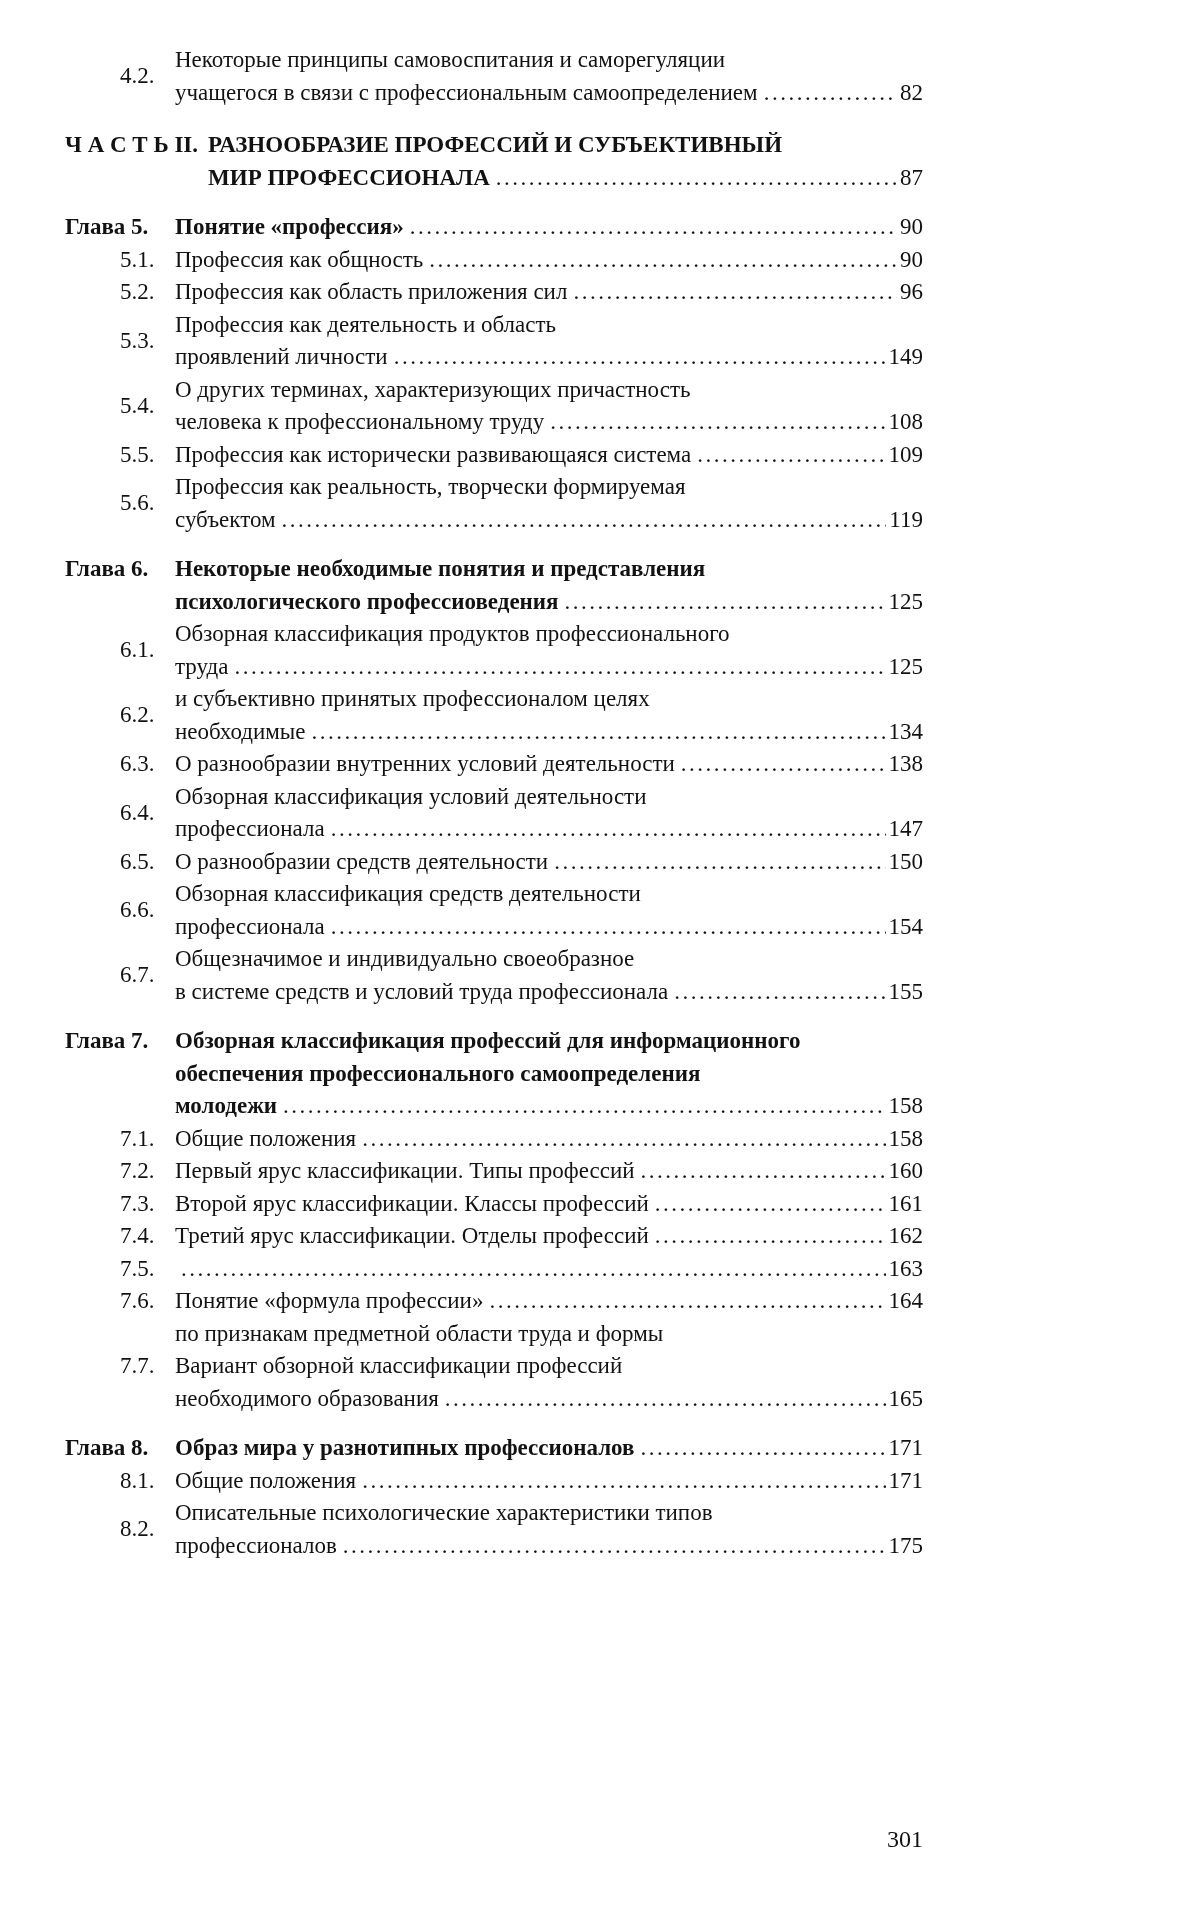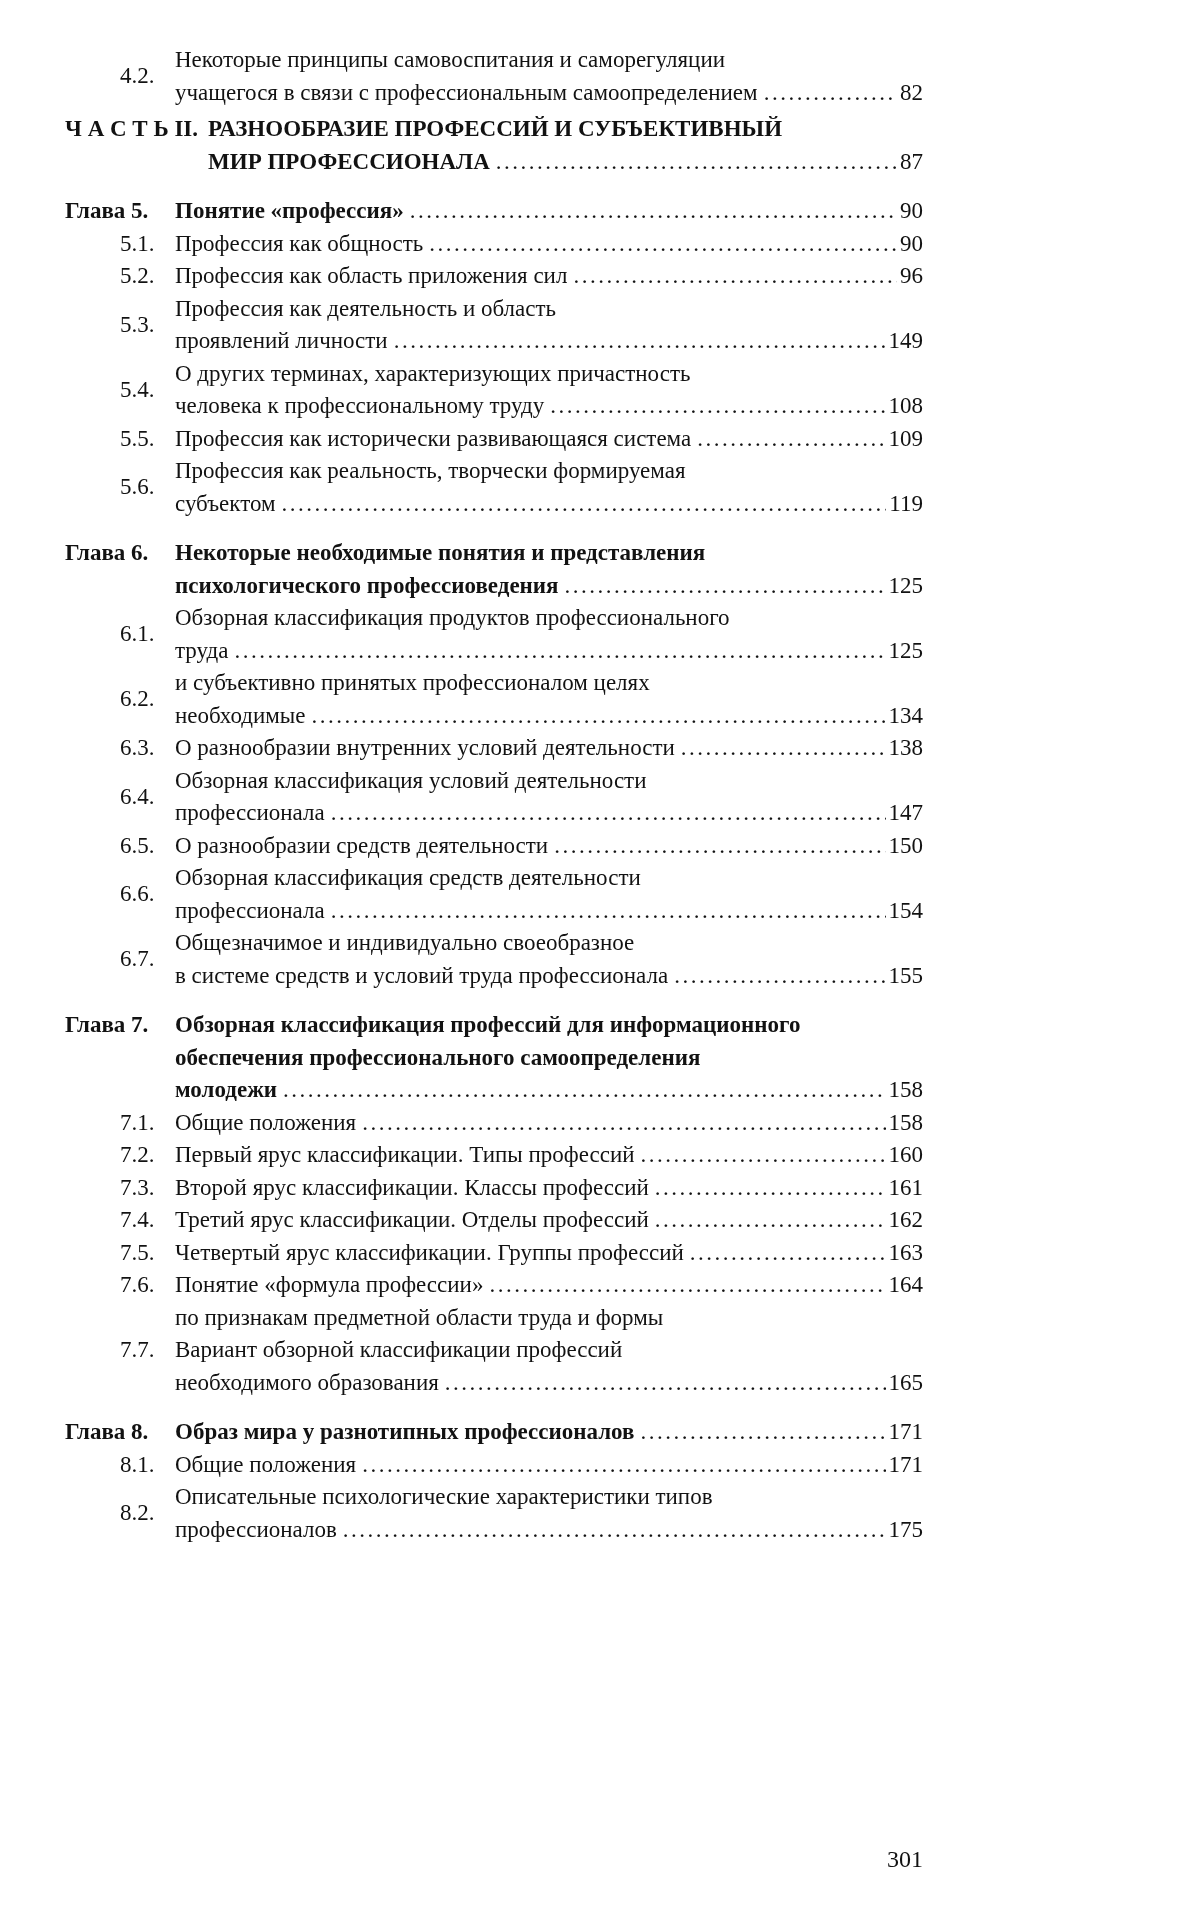--- a/index.html
+++ b/index.html
@@ -24,21 +24,21 @@
     line-height: 32.5px;
   }
   .entry .num {
     flex: 0 0 110px;
     white-space: nowrap;
   }
   .entry.sub { padding-left: 55px; align-items: center; }
   .entry.sub .num { flex: 0 0 55px; }
   .entry.part .num { flex: 0 0 auto; padding-right: 10px; }
   .entry.part, .entry.chapter { font-weight: bold; }
-  .entry.part { margin-top: 4px; }
+  .entry.part { margin-top: 20px; }
   .entry.chapter { margin-top: 17px; }
   .body { flex: 1; min-width: 0; }
   .line { white-space: nowrap; }
   .line.last {
     display: flex;
     align-items: baseline;
     white-space: nowrap;
   }
   .txt { flex: 0 0 auto; }
   .leader {
@@ -54,21 +54,20 @@
   .pagenum {
     flex: 0 0 auto;
     font-weight: normal;
     text-align: right;
   }
   .folio {
     position: absolute;
     top: 1826px;
     right: 277px;
     font-size: 24px;
-    margin-top: 20px;
   }
 </style>
 </head>
 <body>
 
 <div class="toc">
     <div class="entry sub">
       <span class="num">4.2.</span>
       <div class="body">
         <div class="line"><span class="txt">Некоторые принципы самовоспитания и саморегуляции</span></div>
@@ -298,21 +297,20 @@
           <span class="txt">Третий ярус классификации. Отделы профессий</span>
           <span class="leader">................................................................................................................................................................</span>
           <span class="pagenum">162</span>
         </div>
       </div>
     </div>
     <div class="entry sub">
       <span class="num">7.5.</span>
       <div class="body">
         <div class="line last">
-          <span class="txt">Четвертый ярус классификации. Группы профессий</span>
           <span class="leader">................................................................................................................................................................</span>
           <span class="pagenum">163</span>
         </div>
       </div>
     </div>
     <div class="entry sub">
       <span class="num">7.6.</span>
       <div class="body">
         <div class="line last">
           <span class="txt">Понятие «формула профессии»</span>

